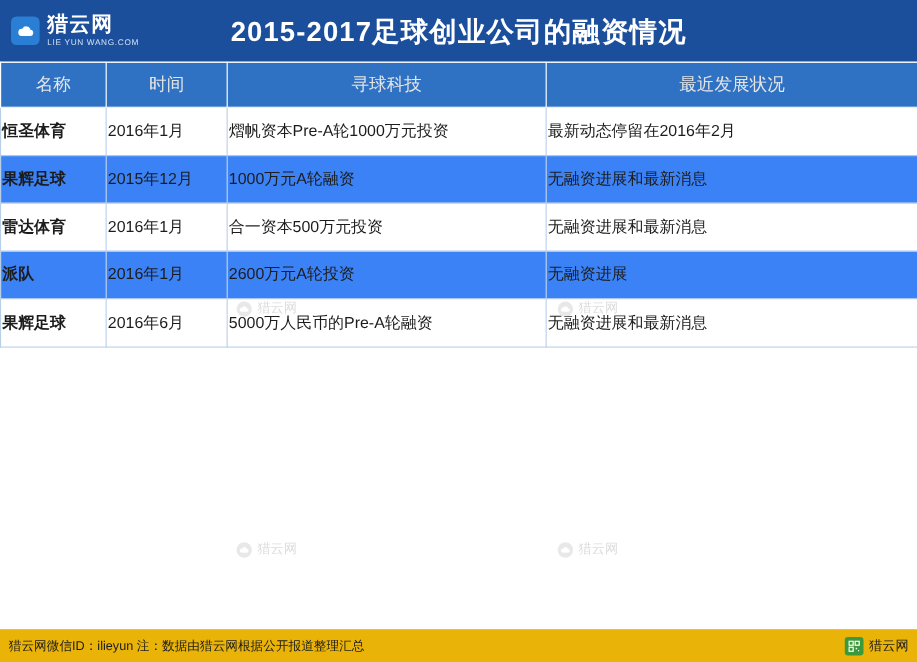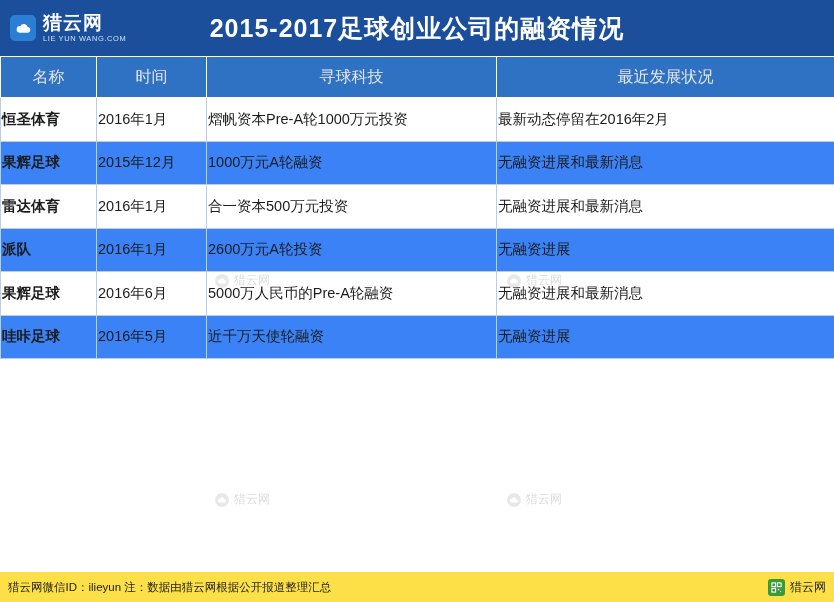--- a/index.html
+++ b/index.html
@@ -144,21 +144,21 @@
     display: flex;
     align-items: center;
     justify-content: center;
   }
   .wm .wm-dot svg { display:block; }
 
   
   .footer {
     position: relative;
     height: 30px;
-    background: #fde047;
+    background: #eab308;
     display: flex;
     align-items: center;
     padding: 0 8px;
     box-sizing: border-box;
   }
   .footer-note {
     font-size: 11.5px;
     color: #1c1c1c;
     white-space: nowrap;
   }
@@ -246,26 +246,20 @@
           <td>2016年1月</td>
           <td>2600万元A轮投资</td>
           <td>无融资进展</td>
         </tr>
         <tr class="odd">
           <td class="name-cell">果辉足球</td>
           <td>2016年6月</td>
           <td>5000万人民币的Pre-A轮融资</td>
           <td>无融资进展和最新消息</td>
         </tr>
-        <tr class="even">
-          <td class="name-cell">哇咔足球</td>
-          <td>2016年5月</td>
-          <td>近千万天使轮融资</td>
-          <td>无融资进展</td>
-        </tr>
       </tbody>
     </table>
 
     <div class="wm" style="left:215px; top:216px;">
       <span class="wm-dot">
         <svg width="10" height="10" viewBox="0 0 24 24" aria-hidden="true">
             <path d="M6.5 18h11a4 4 0 0 0 .4-7.98A5.5 5.5 0 0 0 7.6 8.6 4.2 4.2 0 0 0 6.5 18z" fill="#ffffff"></path>
           </svg>
       </span>
       <span>猎云网</span>

